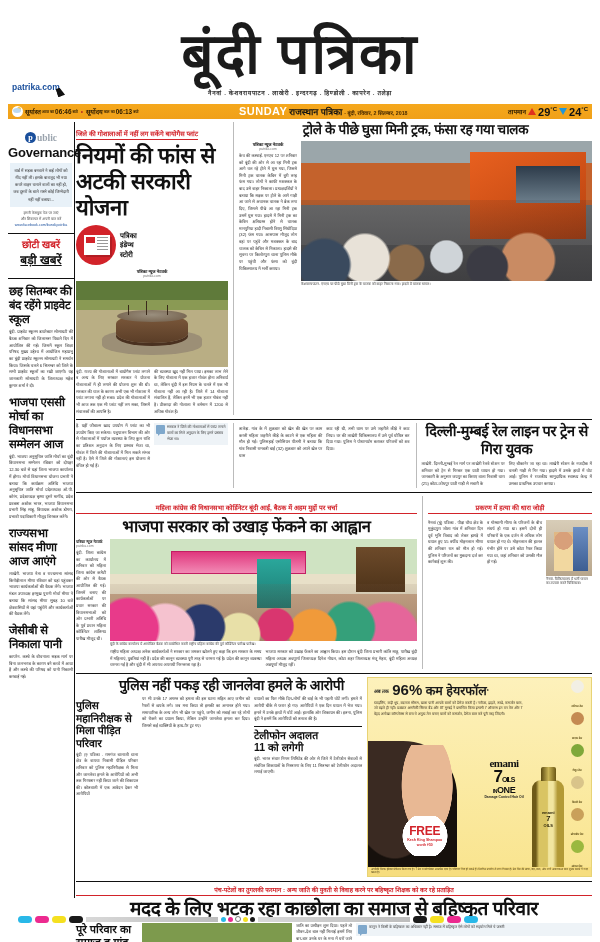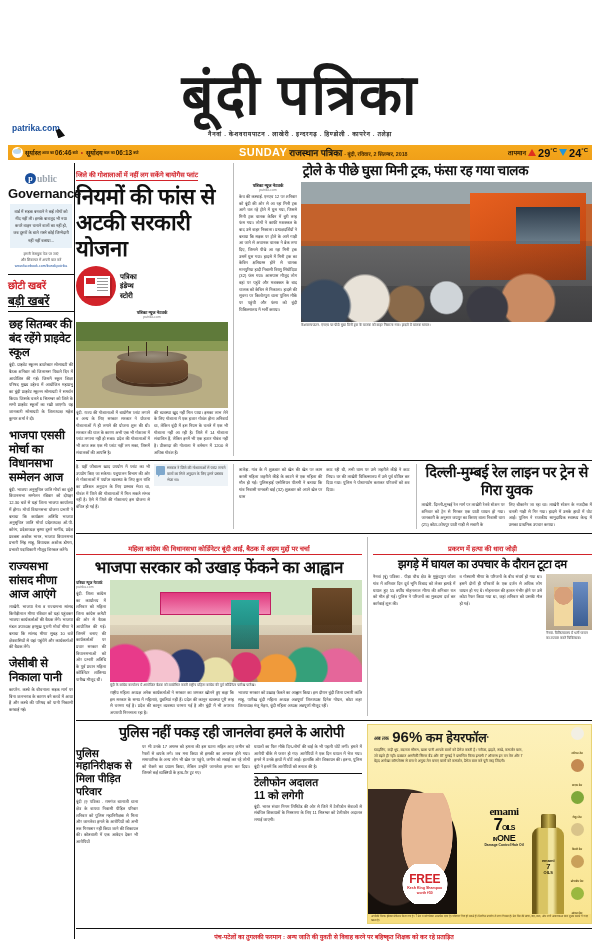--- a/index.html
+++ b/index.html
@@ -6,21 +6,21 @@
   body {
     width: 600px; height: 942px;
     background: #ffffff;
     font-family: "Liberation Sans", sans-serif;
     overflow: hidden;
     position: relative;
   }
   .page { width: 600px; height: 942px; position: relative; background:#fff; }
 
   
-  .masthead { position:relative; height:94px;margin-top:41px; }
+  .masthead { position:relative; height:94px; }
   .mast-title {
     text-align:center; font-family:"Liberation Serif", serif;
     font-weight:bold; font-size:56px; letter-spacing:2px;
     color:#1b1b1b; line-height:64px; padding-top:22px;
   }
   .edition-line {
     text-align:center; font-size:6.2px; letter-spacing:.6px;
     color:#333; padding-top:2px; font-weight:bold;
   }
   .site-url {
@@ -87,22 +87,22 @@
     letter-spacing:-.2px; margin-top:1px;
   }
   .pg-box {
     margin:3px 2px 0; padding:4px 3px; background:#e8f1f8;
     font-size:4.1px; line-height:1.75; color:#2b2b2b; text-align:center;
   }
   .pg-foot { text-align:center; font-size:3.6px; line-height:1.7; color:#444; margin-top:3px;}
   .pg-foot .blue { color:#1a4f9c; }
 
   .chhoti {
-    text-align:left; margin-top:5px; padding-top:3px;
-    border-top:1px solid #111; border-bottom:1px solid #111; padding-bottom:2px;
+    text-align:center; margin-top:5px; padding-top:3px;
+    border-top:1px solid #111; border-bottom:1px solid #111; padding-bottom:10px;
   }
   .chhoti .l1 { font-size:10px; font-weight:bold; color:#d2232a; }
   .chhoti .l2 { font-size:12px; font-weight:bold; color:#111;text-decoration:underline; }
 
   .side-hl {
     font-size:11.5px; font-weight:bold; color:#111; line-height:1.22;
     margin:5px 1px 3px; letter-spacing:-.2px;
   }
   .side-body {
     font-size:4.15px; line-height:1.62; text-align:justify; color:#2a2a2a;
@@ -524,21 +524,21 @@
               <div class="col-body" style="flex:1">लिए बीकानेर जा रहा था। लाखेरी स्टेशन के नजदीक में चलती गाड़ी से गिर गया। हादसे में उसके हाथों में चोट आईं। पुलिस ने राजकीय सामुदायिक स्वास्थ्य केन्द्र में उसका प्राथमिक उपचार कराया।</div>
             </div>
           </div>
         </div>
       </div>
 
       <div class="rule-h" style="margin:4px 0 3px;"></div>
 
       <div style="display:flex;gap:5px;">
 
-        <div style="width:286px;">
+        <div style="width:341px;">
           <div class="kicker center" style="width:100%;text-align:center;">महिला कांग्रेस की विधानसभा कोर्डिनेटर बूंदी आईं, बैठक में अहम मुद्दों पर चर्चा</div>
           <div class="big-hl" style="text-align:center;">भाजपा सरकार को उखाड़ फेंकने का आह्वान</div>
           <div style="display:flex;gap:4px;margin-top:3px;">
             <div style="width:30px;">
               <div class="byline" style="font-size:3.8px;text-align:left;">
                 <div>पत्रिका न्यूज नेटवर्क</div>
                 <div class="site">patrika.com</div>
               </div>
               <div class="col-body" style="margin-top:2px;">बूंदी. जिला कांग्रेस का कार्यालय में शनिवार को महिला जिला कांग्रेस कमेटी की ओर से बैठक आयोजित की गई। जिसमें बनाए की कार्यकर्ताओं पर प्रचार सरकार की विधानसभाओं को ओर प्रभारी अतिथि के पूर्व प्रधान महिला कोर्डिनेटर शांतिमय पारीख मौजूद थीं।</div>
             </div>
@@ -553,21 +553,20 @@
               <div style="display:flex;gap:4px;margin-top:2px;">
                 <div class="col-body" style="flex:1">राष्ट्रीय महिला अध्यक्ष अनेक कार्यकर्ताओं ने सरकार का जमकर खोलने हुए कहा कि इस सरकार के समय में महिलाएं, युवतियां नहीं हैं। प्रदेश की कानून व्यवस्था पूरी तरह से चरमरा गई है। प्रदेश की कानून व्यवस्था चरमरा गई है और बूंदी में भी अपराध अपराधी निरन्तरता रहा है।</div>
                 <div class="col-body" style="flex:1">भाजपा सरकार को उखाड़ फेंकने का आह्वान किया। इस दौरान बूंदी जिला प्रभारी कांति साहू, पारीख बूंदी महिला अध्यक्ष अन्नपूर्णा जिलाध्यक्ष दिनेश गोयल, कोटा शहर जिलाध्यक्ष मंजू मेहरा, बूंदी महिला अध्यक्ष अन्नपूर्णा मौजूद रहीं।</div>
               </div>
             </div>
           </div>
         </div>
 
         <div style="flex:1;border-left:1px solid #bbb;padding-left:5px;">
           <div class="kicker center" style="width:100%;text-align:center;">प्रकरण में हत्या की धारा जोड़ी</div>
-          <div class="mid-hl" style="font-size:11.5px;">झगड़े में घायल का उपचार के दौरान टूटा दम</div>
           <div style="display:flex;gap:4px;margin-top:3px;">
             <div class="col-body" style="flex:1">नैनवां (बूं) पत्रिका . पीड़ा चौथ क्षेत्र के मुकुंदपुरा जोशा गांव में शनिवार दिन दूर्व भूमि विवाद को लेकर झगड़े में घायल हुए 55 वर्षीय मोहनलाल मीणा की शनिवार रात को मौत हो गई। पुलिस ने परिजनों का मुकदमा दर्ज कर कार्रवाई शुरू की।</div>
             <div class="col-body" style="flex:1">व गोस्वामी मीणा के परिजनों के बीच संघर्ष हो गया था। इसमें दोनों ही परिवारों के एक दर्जन से अधिक लोग घायल हो गए थे। मोहनलाल की हालत गंभीर होने पर उसे कोटा रैफर किया गया था, जहां शनिवार को उसकी मौत हो गई।</div>
             <div style="width:46px;">
               <div class="photo ph-hosp" style="height:56px;">
                 <div class="kid"></div>
                   <div class="doc"></div>
               </div>
               <div class="caption">नैनवां. चिकित्सालय में भर्ती घायल का उपचार करते चिकित्सक।</div>
             </div>

